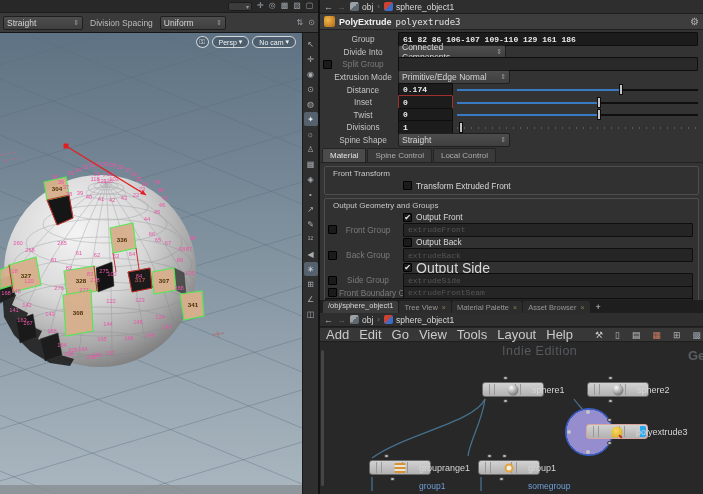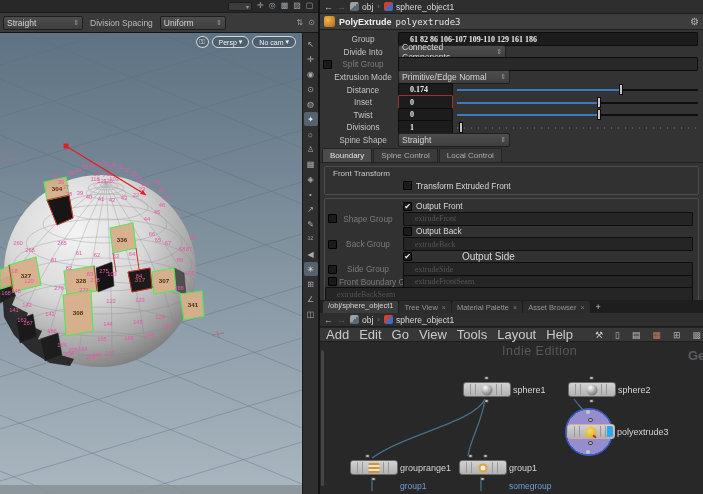--- a/index.html
+++ b/index.html
@@ -35,21 +35,21 @@
   .nh-icon{width:11px;height:11px;border-radius:2px;background:radial-gradient(circle at 35% 35%,#f0b848,#b06616);}
   .nh-type{font-weight:bold;color:#f2f2f2;font-size:9px;}
   .nh-name{color:#e4e4e4;font-family:"DejaVu Sans Mono",monospace;font-size:9px;}
   .nh-gear{margin-left:auto;color:#b4b4b4;font-size:10px;}
   .params{flex:0 0 270px;background:#333;padding-top:3px;overflow:hidden;position:relative;}
   .prow{height:12.6px;display:flex;align-items:center;padding-right:5px;}
   .cbcol{flex:0 0 14px;display:flex;justify-content:center;}
   .plabel{flex:0 0 64px;text-align:center;color:#c4c4c4;font-size:8.3px;padding-right:6px;white-space:nowrap;overflow:hidden;}
   .plabel.dis{color:#7b7b7b;}
   .pfield{flex:1;display:flex;align-items:center;gap:4px;}
-  .tf{background:#1c1c1c;border:1px solid #0e0e0e;height:14px;color:#ececec;font-family:Liberation Serif, serif;font-size:8px;font-weight:bold;display:flex;align-items:center;padding:0 11px;border-radius:1px;}
+  .tf{background:#1c1c1c;border:1px solid #0e0e0e;height:14px;color:#ececec;font-family:Liberation Mono, monospace;font-size:8px;font-weight:bold;display:flex;align-items:center;padding:0 4px;border-radius:1px;}
   .tf.full{flex:1;}
   .tf.num{flex:0 0 55px;}
   .tf.ghost{color:#555;font-weight:normal;background:#252525;}
   .tf.disf{background:#292929;}
   .tf.active-parm{border:1px solid #a03030;}
   .cbx{width:9px;height:9px;background:#1a1a1a;border:1px solid #000;color:#eee;font-size:8px;line-height:8px;text-align:center;border-radius:1px;}
   .slider{position:relative;flex:1;height:11px;}
   .sl-track{position:absolute;left:0;right:0;top:5px;height:2px;background:#0f0f0f;}
   .slider.ladder .sl-track{background:repeating-linear-gradient(90deg,#5a5a5a 0 1px,transparent 1px 7px);}
   .sl-fill{position:absolute;left:0;top:5px;height:2px;background:#3a7ac2;}
@@ -67,21 +67,21 @@
   .wtab-add{color:#cfcfcf;font-size:9px;padding:0 5px;display:flex;align-items:center;}
   .net-menu{height:15px;background:#373737;border-top:1px solid #232323;border-bottom:1px solid #1e1e1e;display:flex;align-items:center;padding:0 6px;gap:10px;flex:0 0 auto;}
   .mi{color:#cacaca;font-size:13px;}
   .net-menu .mico{font-size:9px;margin-left:2px;}
   .net-menu .spacer{flex:1;}
   .net-canvas{position:relative;flex:1;background:#282828;overflow:hidden;}
   .watermark{position:absolute;left:182px;top:2px;font-size:12.5px;color:#56595d;letter-spacing:.5px;}
   .corner-label{position:absolute;left:368px;top:6px;font-size:13px;font-weight:bold;color:#5a5e62;}
   .net-scroll{position:absolute;left:1px;top:8px;bottom:8px;width:3px;background:#454545;border-radius:2px;}
   .wires{position:absolute;inset:0;}
-  .node{position:absolute;width:48px;height:15px;border:1px solid #6a6a6a;border-radius:3px;background:linear-gradient(#d2d2d2,#b2b2b2);}
+  .node{position:absolute;width:62px;height:15px;border:1px solid #6a6a6a;border-radius:3px;background:linear-gradient(#d2d2d2,#b2b2b2);margin-left:19px;}
   .node.sel{border:1px solid #d8a89e;}
   .node i{position:absolute;top:1px;bottom:1px;width:1px;background:#98989b;}
   .node .nicon{position:absolute;left:50%;top:50%;transform:translate(-50%,-50%);}
   .ic-sphere{width:11px;height:11px;border-radius:50%;background:radial-gradient(circle at 35% 28%,#fbfbfb,#9c9c9c 55%,#4e4e4e);}
   .ic-group{width:9px;height:9px;border-radius:50%;border:2px solid #e2a438;background:#f2efe8;}
   .ic-grouprange{width:11px;height:10px;border-radius:1px;background:repeating-linear-gradient(180deg,#d8922f 0 2px,#e9e5da 2px 4px);}
   .ic-polyextrude{width:11px;height:11px;border-radius:50% 50% 45% 20%;background:radial-gradient(circle at 40% 38%,#f6da62,#d5a31e);position:relative;}
   .ic-polyextrude::after{content:"";position:absolute;right:0;bottom:0;width:4px;height:2px;background:#c03020;border-radius:1px;transform:rotate(35deg);}
   .flag{position:absolute;right:1px;top:1px;bottom:1px;width:6px;background:#29a8f0;border-radius:0 2px 2px 0;}
   .halo{position:absolute;width:48px;height:48px;border-radius:50%;background:radial-gradient(circle,#968dcf 0 66%,#3c60c4 66% 100%);}
@@ -464,52 +464,53 @@
         <label class="plabel">Spine Shape</label>
         <div class="pfield">
             <div class="combo" style="width:112px">
               <span>Straight</span>
               <span class="spin">⇕</span>
             </div>
           </div>
       </div>
 
       <div class="ptabs" id="parm-tabs">
-          <div class="ptab act">Boundary</div>
+          <div class="ptab act">Material</div>
           <div class="ptab">Spine Control</div>
           <div class="ptab">Local Control</div>
         </div>
 
       <div class="gbox">
         <div class="gbox-title">Front Transform</div>
         <div class="prow">
           <span class="cbcol"></span>
           <label class="plabel"></label>
           <div class="pfield">
             <span class="cbx"></span>
             <span style="color:#d8d8d8;font-size:8.3px">Transform Extruded Front</span>
           </div>
         </div>
       </div>
 
       <div class="gbox">
+        <div class="gbox-title">Output Geometry and Groups</div>
         <div id="output-rows">
             <div class="prow">
               <span class="cbcol"></span>
               <label class="plabel"></label>
               <div class="pfield">
                 <span class="cbx">✔</span>
                 <span style="color: rgb(216, 216, 216); font-size: 8.3px;">Output Front</span>
               </div>
             </div>
             <div class="prow">
               <span class="cbcol">
                 <span class="cbx"></span>
               </span>
-              <label class="plabel dis">Shape Group</label>
+              <label class="plabel dis">Front Group</label>
               <div class="pfield">
                 <div class="tf full ghost">extrudeFront</div>
               </div>
             </div>
             <div class="prow">
               <span class="cbcol"></span>
               <label class="plabel"></label>
               <div class="pfield">
                 <span class="cbx"></span>
                 <span style="color: rgb(216, 216, 216); font-size: 8.3px;">Output Back</span>
@@ -522,21 +523,21 @@
               <label class="plabel dis">Back Group</label>
               <div class="pfield">
                 <div class="tf full ghost">extrudeBack</div>
               </div>
             </div>
             <div class="prow">
               <span class="cbcol"></span>
               <label class="plabel"></label>
               <div class="pfield">
                 <span class="cbx">✔</span>
-                <span style="color: rgb(216, 216, 216); font-size: 10px; margin-left: 46px;">Output Side</span>
+                <span style="color: rgb(216, 216, 216); font-size: 14px;">Output Side</span>
               </div>
             </div>
             <div class="prow">
               <span class="cbcol">
                 <span class="cbx"></span>
               </span>
               <label class="plabel dis">Side Group</label>
               <div class="pfield">
                 <div class="tf full ghost">extrudeSide</div>
               </div>

